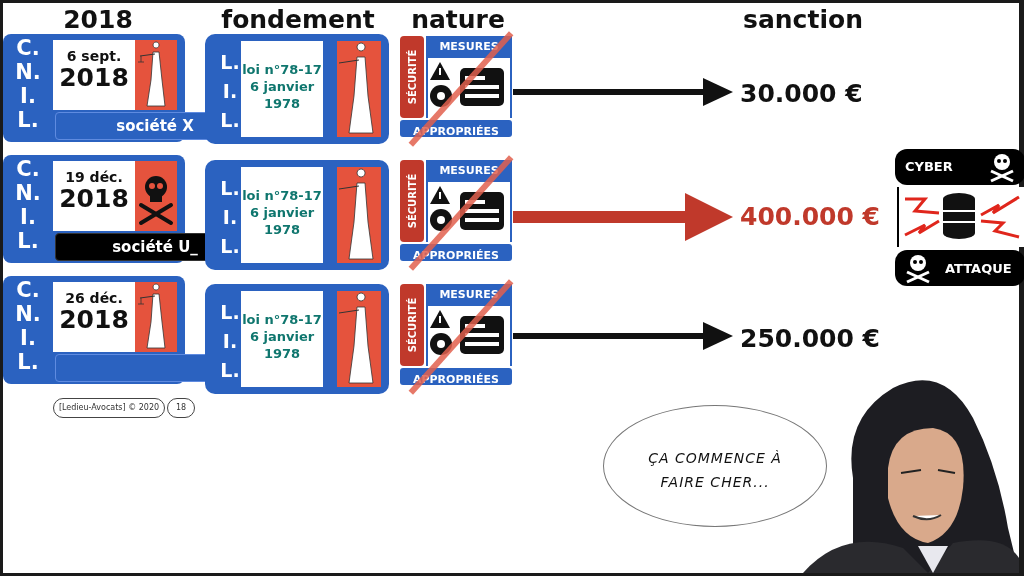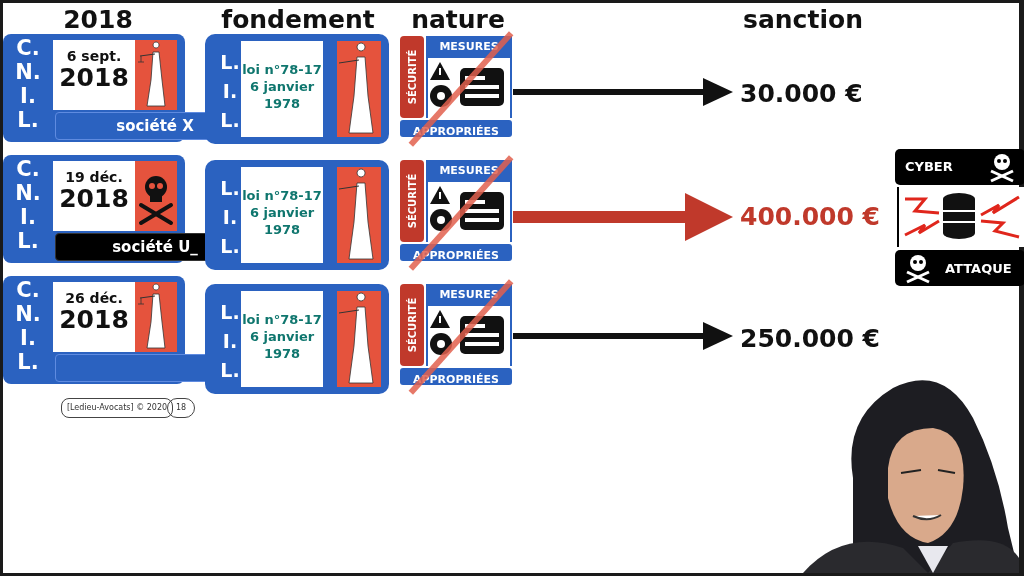--- a/index.html
+++ b/index.html
@@ -30,21 +30,21 @@
   .nature .mes { position:absolute; left:26px; top:0; width:86px; height:22px; background:#2b62c0; color:#fff; font-weight:bold; font-size:11px; text-align:center; line-height:22px; }
   .nature .mid { position:absolute; left:26px; top:22px; width:86px; height:60px; background:#fff; border-left:2px solid #2b62c0; border-right:2px solid #2b62c0; box-sizing:border-box; }
   .nature .app { position:absolute; left:0; top:84px; width:112px; height:17px; background:#2b62c0; color:#fff; font-weight:bold; font-size:11px; text-align:center; line-height:24px; border-radius:3px; }
   .nature .strike { position:absolute; left:-5px; top:50px; width:150px; height:6px; background:#e2604d; opacity:0.85; transform:rotate(-48deg); transform-origin:center; left:-14px; }
 
   .arrow { position:absolute; }
   .amount { position:absolute; left:737px; font-weight:bold; font-size:25px; color:#111; }
   .amount.red { color:#c0392b; }
 
   .cyber { position:absolute; left:892px; top:146px; width:130px; height:138px; }
-  .cyber .bar { position:absolute; left:0; width:130px; height:36px; background:#000; border-radius:5px; color:#fff; font-weight:bold; font-size:13px; }
+  .cyber .bar { position:absolute; left:0; width:130px; height:36px; background:#000; border-radius:12px; color:#fff; font-weight:bold; font-size:13px; }
   .cyber .mid { position:absolute; left:2px; top:38px; width:126px; height:60px; background:#fff; border-left:2px solid #000; }
 
   .footer { position:absolute; top:395px; height:18px; border:1px solid #444; border-radius:10px; font-size:8px; color:#333; text-align:center; line-height:18px; }
 
   .bubble { position:absolute; left:600px; top:402px; width:222px; height:120px; border:1px solid #777; border-radius:50%; background:#fff; }
   .bubble .txt { position:absolute; left:0; top:40px; width:100%; text-align:center; font-family:"DejaVu Sans", sans-serif; font-style:italic; font-size:14px; letter-spacing:1px; line-height:24px; color:#111; }
 </style>
 </head>
 <body>
 
@@ -114,21 +114,21 @@
     <div class="side">
       <svg width="42" height="70" viewBox="0 0 42 70">
           <path d="M21 8 a3 3 0 1 1 0.1 0 M18 12 L24 12 L27 40 L30 66 L12 66 L16 40 Z" fill="#fff" stroke="#333" stroke-width="0.8"></path>
           <line x1="5" y1="16" x2="20" y2="14" stroke="#333" stroke-width="1"></line>
           <path d="M3 22 L9 22 M6 16 L6 22" stroke="#333" stroke-width="0.8"></path>
         </svg>
     </div>
     <div class="company"></div>
   </div>
 
-  <div class="footer" style="left:58px;width:110px;border-radius:8px;">[Ledieu-Avocats] © 2020</div>
+  <div class="footer" style="left:50px;width:110px;">[Ledieu-Avocats] © 2020</div>
   <div class="footer" style="left:164px;width:26px;">18</div>
 
   <div class="lil" style="top:31px;">
     <div class="letters">
       <div>L.</div>
       <div>I.</div>
       <div>L.</div>
     </div>
     <div class="textbox">
       <div>loi n°78-17</div>
@@ -286,20 +286,26 @@
           <circle cx="15" cy="11" r="8" fill="#fff"></circle>
           <circle cx="12" cy="10" r="2" fill="#000"></circle>
           <circle cx="18" cy="10" r="2" fill="#000"></circle>
           <line x1="4" y1="20" x2="26" y2="30" stroke="#fff" stroke-width="3"></line>
           <line x1="26" y1="20" x2="4" y2="30" stroke="#fff" stroke-width="3"></line>
         </svg>
       <span style="position:absolute;left:50px;top:11px;">ATTAQUE</span>
     </div>
   </div>
 
+  <div class="bubble">
+    <div class="txt">
+      <div>ÇA COMMENCE À</div>
+      <div>FAIRE CHER...</div>
+    </div>
+  </div>
 
   <svg style="position:absolute;left:780px;top:355px;" width="236" height="215" viewBox="0 0 236 215">
     <path d="M70 215 L70 120 Q60 60 110 30 Q160 5 190 60 Q215 110 225 170 L236 215 Z" fill="#1d1d22"></path>
     <path d="M105 110 Q110 70 150 70 Q185 75 180 130 Q175 175 145 185 Q115 180 105 140 Z" fill="#d9a98b"></path>
     <path d="M118 115 L138 112" stroke="#222" stroke-width="2"></path>
     <path d="M155 112 L172 115" stroke="#222" stroke-width="2"></path>
     <path d="M130 158 Q145 165 158 157" stroke="#333" stroke-width="2" fill="#fff"></path>
     <path d="M20 215 Q60 170 120 190 L145 215 Z" fill="#2a2a2e"></path>
     <path d="M145 215 L170 185 Q220 175 236 200 L236 215 Z" fill="#2a2a2e"></path>
     <path d="M135 188 L150 215 L165 188 Z" fill="#e8e8ee"></path>

